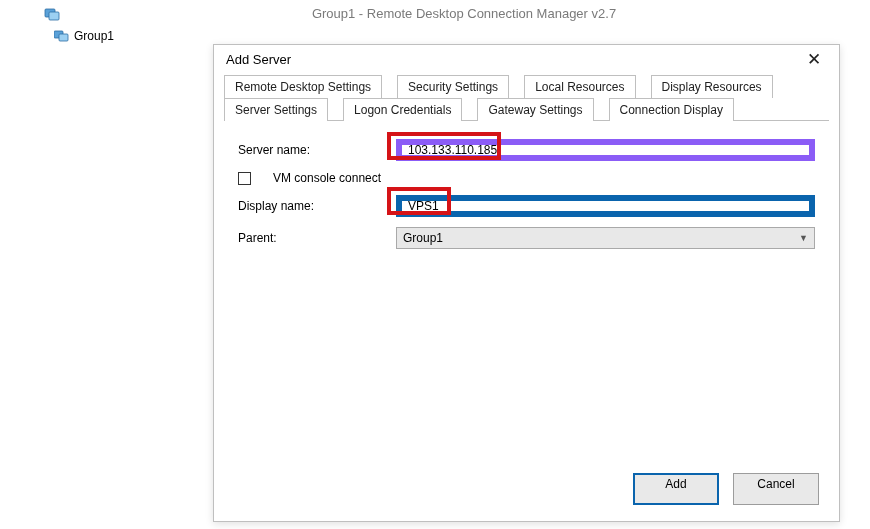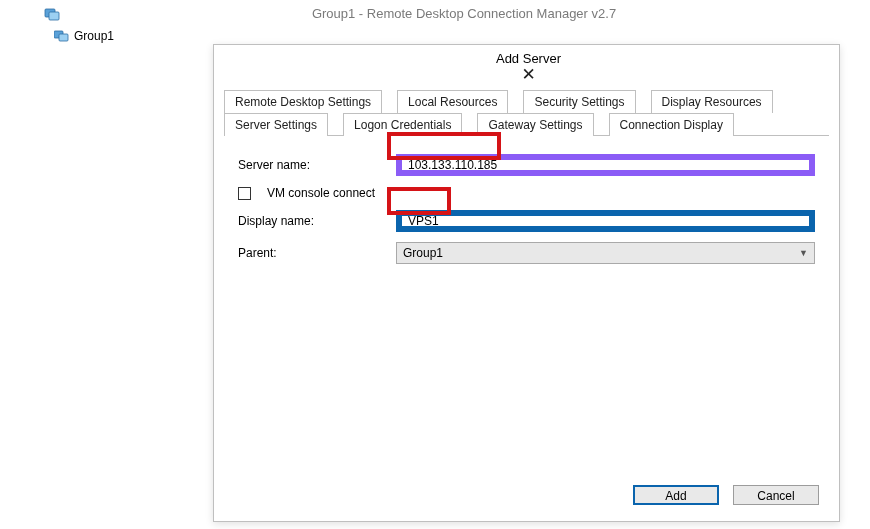--- a/index.html
+++ b/index.html
@@ -60,21 +60,20 @@
       background: #fff;
       border: 1px solid #bfbfbf;
       box-shadow: 0 2px 8px rgba(0,0,0,0.12);
     }
     .dialog-header {
       display: flex;
       align-items: center;
       justify-content: space-between;
       padding: 6px 8px 6px 12px;
       font-size: 13px;
-      flex-direction: column;
     }
     .close-x {
       width: 34px;
       text-align: center;
       font-size: 17px;
       line-height: 1;
       color: #222;
       cursor: default;
     }
 
@@ -162,21 +161,21 @@
       text-align: center;
       color: #777;
       font-size: 10px;
     }
     .scroll-up { position: absolute; top: 0; }
     .scroll-dn { position: absolute; bottom: 0; }
 
     .checkbox-row {
       display: flex;
       align-items: center;
-      gap: 16px;
+      gap: 22px;
       margin-bottom: 10px;
       margin-left: 0;
     }
     .cb-box {
       width: 13px; height: 13px;
       border: 1px solid #333;
       background: #fff;
     }
 
     .red-callout1 {
@@ -188,21 +187,21 @@
     .co-display { left: 387px; top: 187px; width: 64px; height: 28px; }
 
     .button-bar {
       position: absolute;
       right: 20px; bottom: 16px;
       display: flex;
       gap: 14px;
     }
     .btn {
       min-width: 86px;
-      height: 20px;
+      height: 32px;
       border: 1px solid #9c9c9c;
       background: #e9e9e9;
       font-size: 12px;
       text-align: center;
       padding-top: 3px;
       cursor: default;
     }
     .btn.primary {
       border: 2px solid #0a64ad;
       background: #e9e9e9;
@@ -236,22 +235,22 @@
 
   <div class="dialog">
     <div class="dialog-header">
       <span>Add Server</span>
       <span class="close-x">✕</span>
     </div>
 
     <div class="tab-wrap">
       <div class="tabs-row">
         <div class="tab">Remote Desktop Settings</div>
+        <div class="tab">Security Settings</div>
         <div class="tab">Local Resources</div>
-        <div class="tab">Security Settings</div>
         <div class="tab">Display Resources</div>
       </div>
       <div class="tabs-row">
         <div class="tab active">Server Settings</div>
         <div class="tab">Logon Credentials</div>
         <div class="tab">Gateway Settings</div>
         <div class="tab">Connection Display</div>
       </div>
       <div class="tabs-stage"></div>
     </div>

